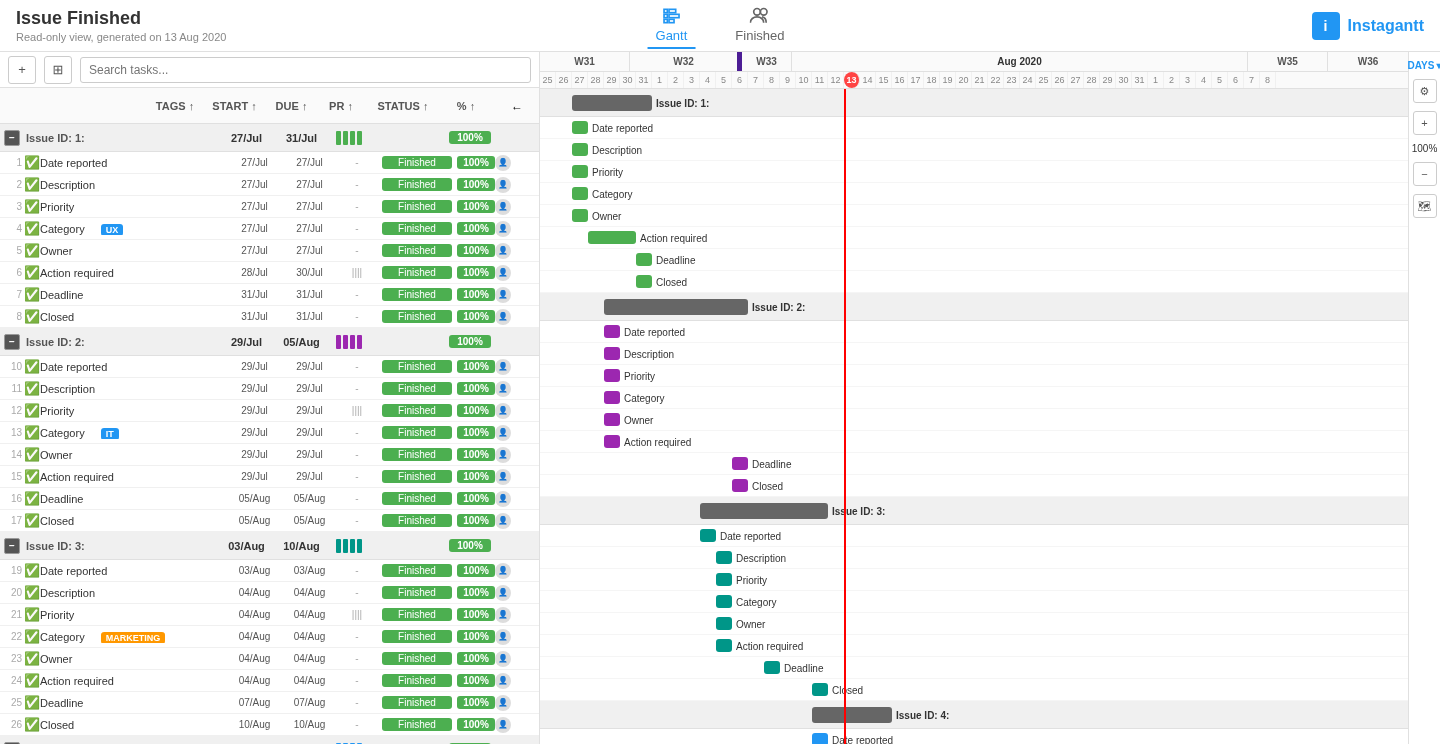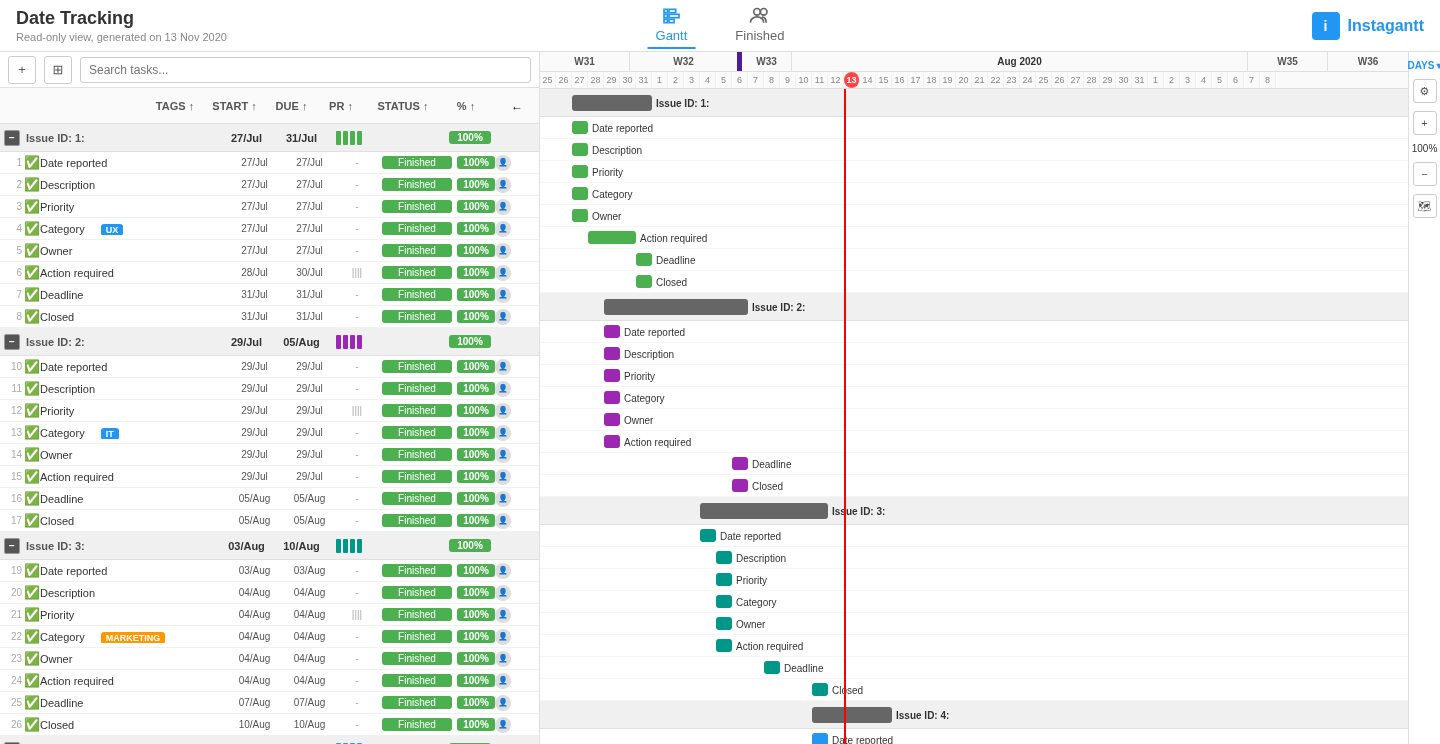--- a/index.html
+++ b/index.html
@@ -77,22 +77,22 @@
     .days-dropdown { font-size: 10px; color: #2196F3; font-weight: 600; display: flex; align-items: center; gap: 2px; cursor: pointer; }
 
     
     .gantt-scroll { flex: 1; overflow-x: auto; overflow-y: auto; }
   </style>
 </head>
 <body>
 
 <div class="header">
   <div>
-    <div class="app-title">Date Tracking</div>
-    <div class="app-subtitle">Read-only view, generated on 13 Nov 2020</div>
+    <div class="app-title">Issue Finished</div>
+    <div class="app-subtitle">Read-only view, generated on 13 Aug 2020</div>
   </div>
   <div class="nav-tabs">
     <div class="nav-tab active">
       <svg viewBox="0 0 24 24" fill="none" stroke="currentColor" stroke-width="2">
         <rect x="3" y="4" width="4" height="4"></rect>
           <rect x="9" y="4" width="8" height="4"></rect>
         <rect x="3" y="10" width="4" height="4"></rect>
           <rect x="9" y="10" width="12" height="4"></rect>
         <rect x="3" y="16" width="4" height="4"></rect>
           <rect x="9" y="16" width="6" height="4"></rect>

